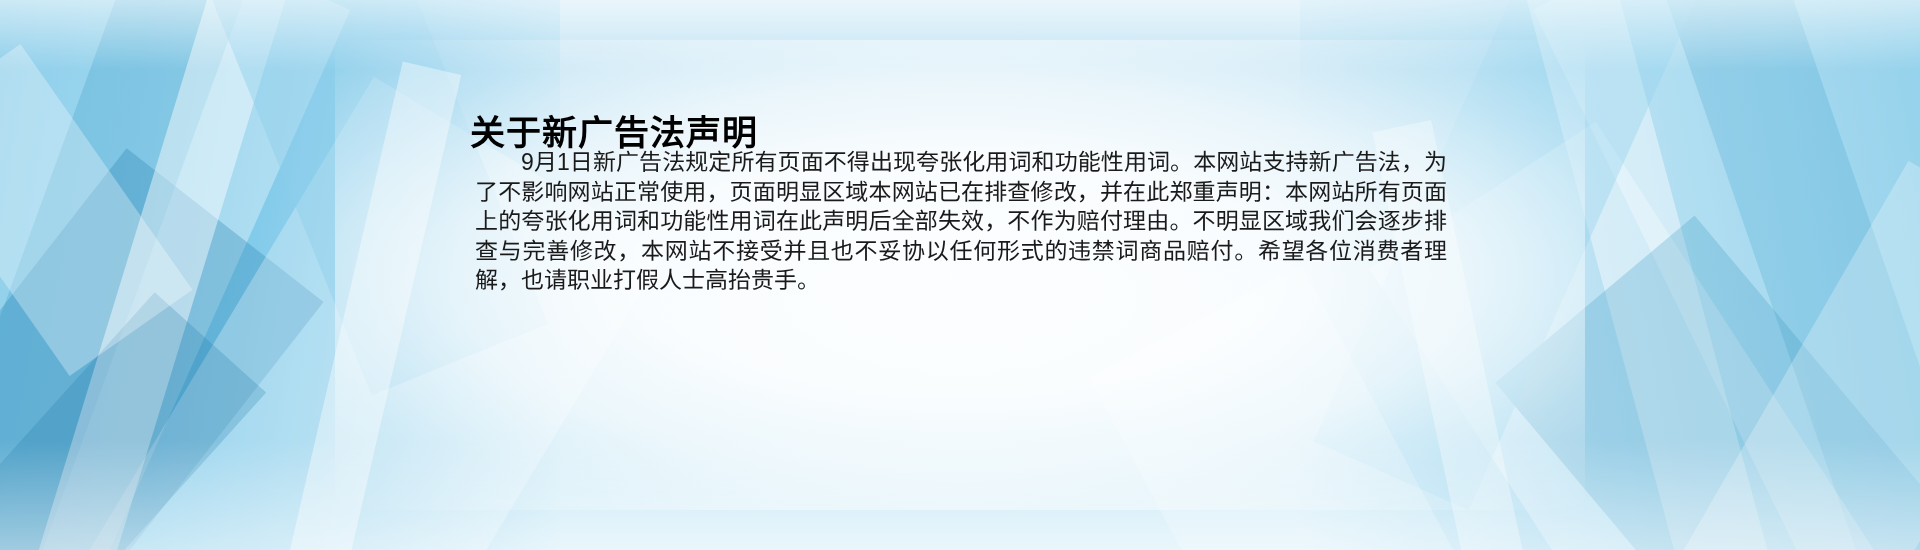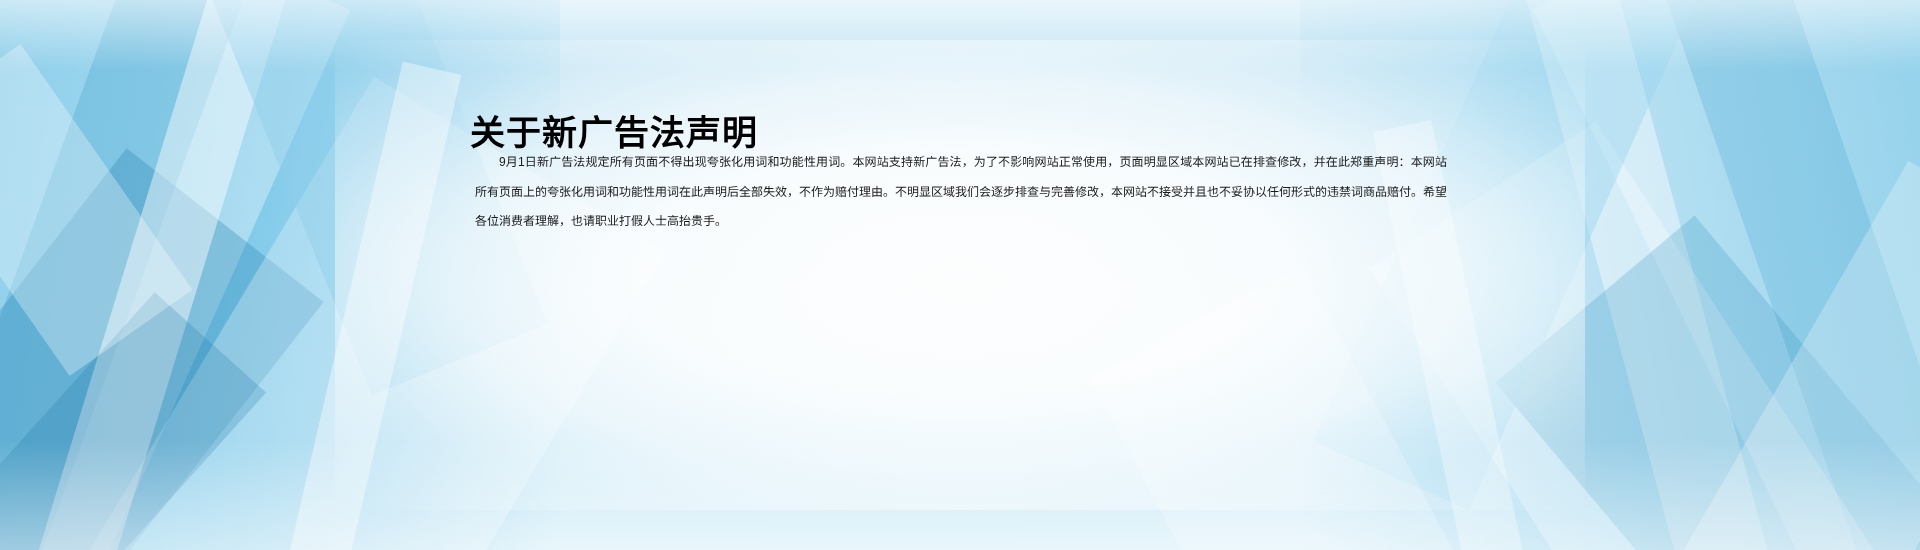--- a/index.html
+++ b/index.html
@@ -127,21 +127,21 @@
     letter-spacing: 1px;
     color: #000000;
     line-height: 1.25;
   }
 
   .body-copy {
     position: absolute;
     top: 148px;
     left: 5px;
     width: 972px;
-    font-size: 12px;
+    font-size: 23px;
     line-height: 29.5px;
     color: #1a1a1a;
     text-align: justify;
     text-justify: inter-character;
   }
 
   .para {
     margin: 0;
   }
   .para-indent {

